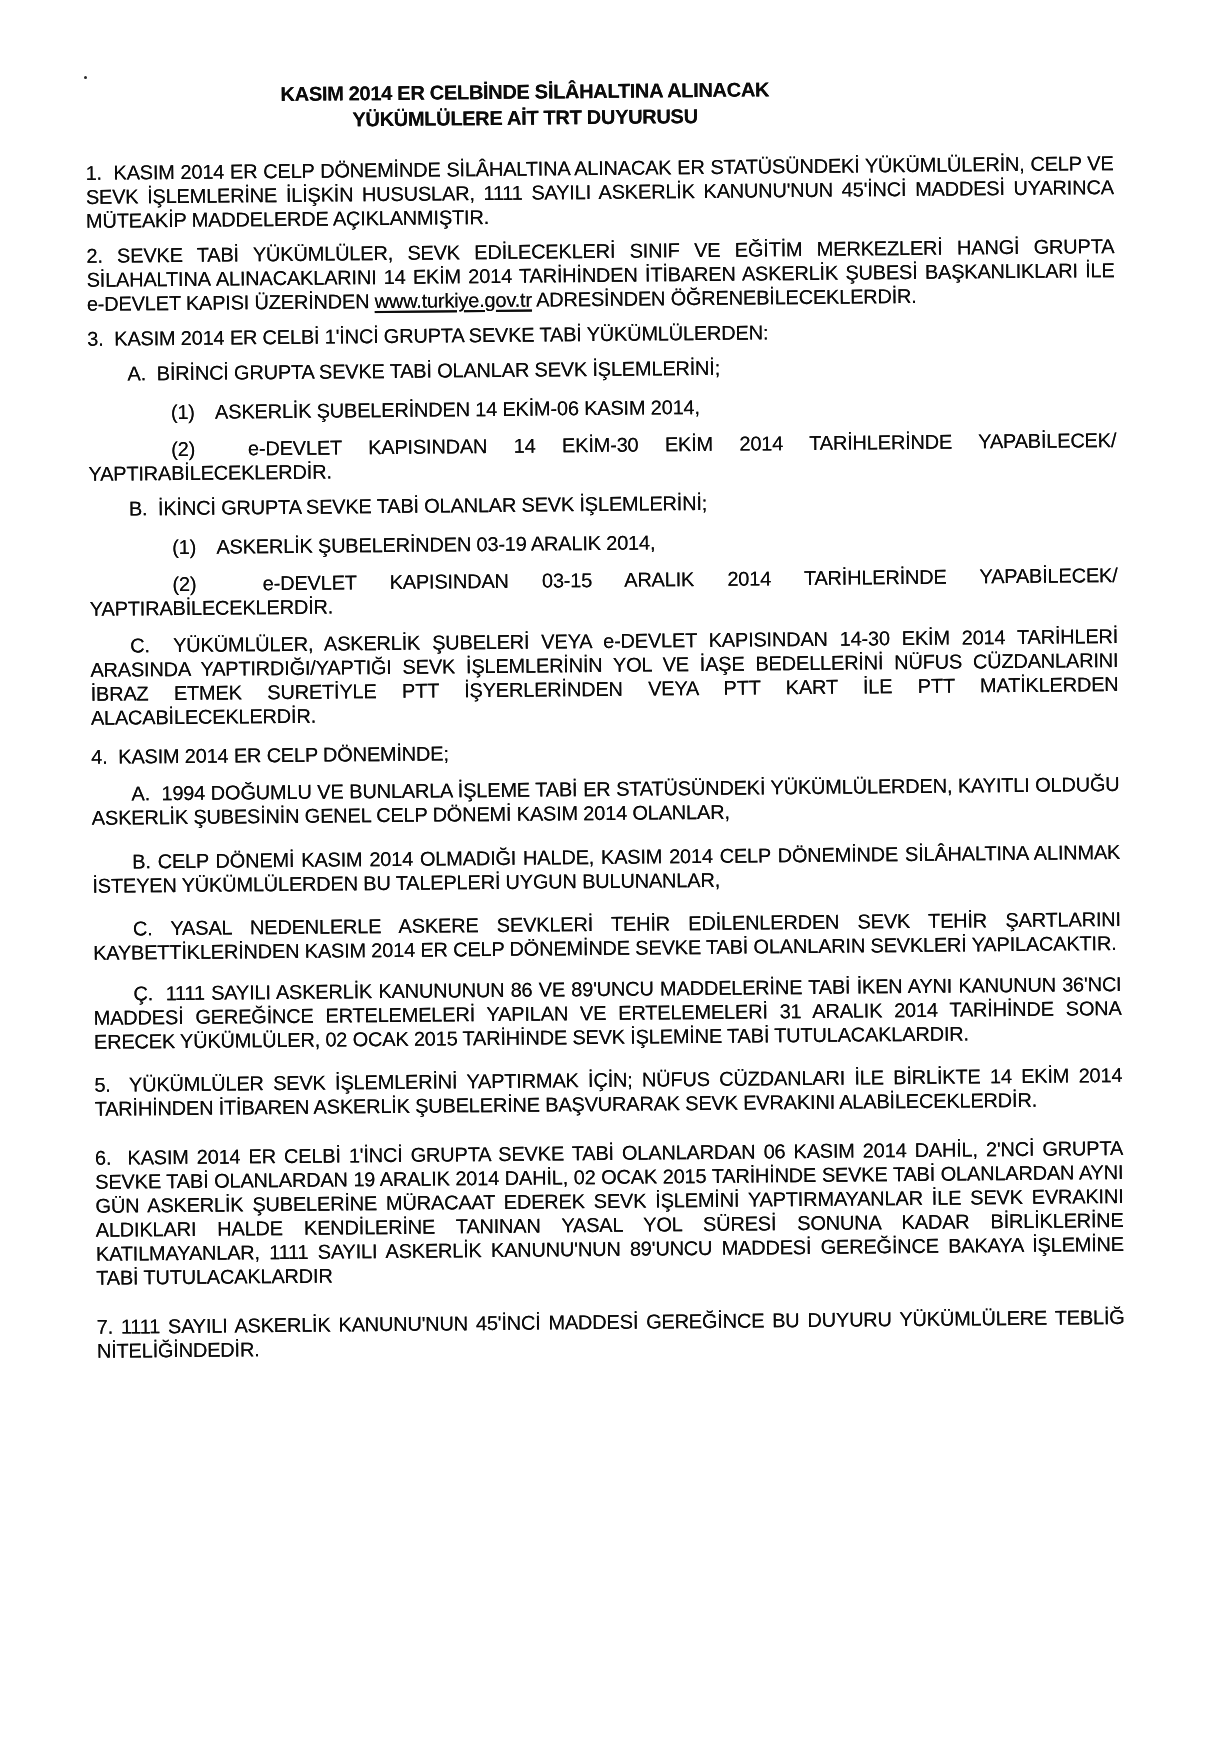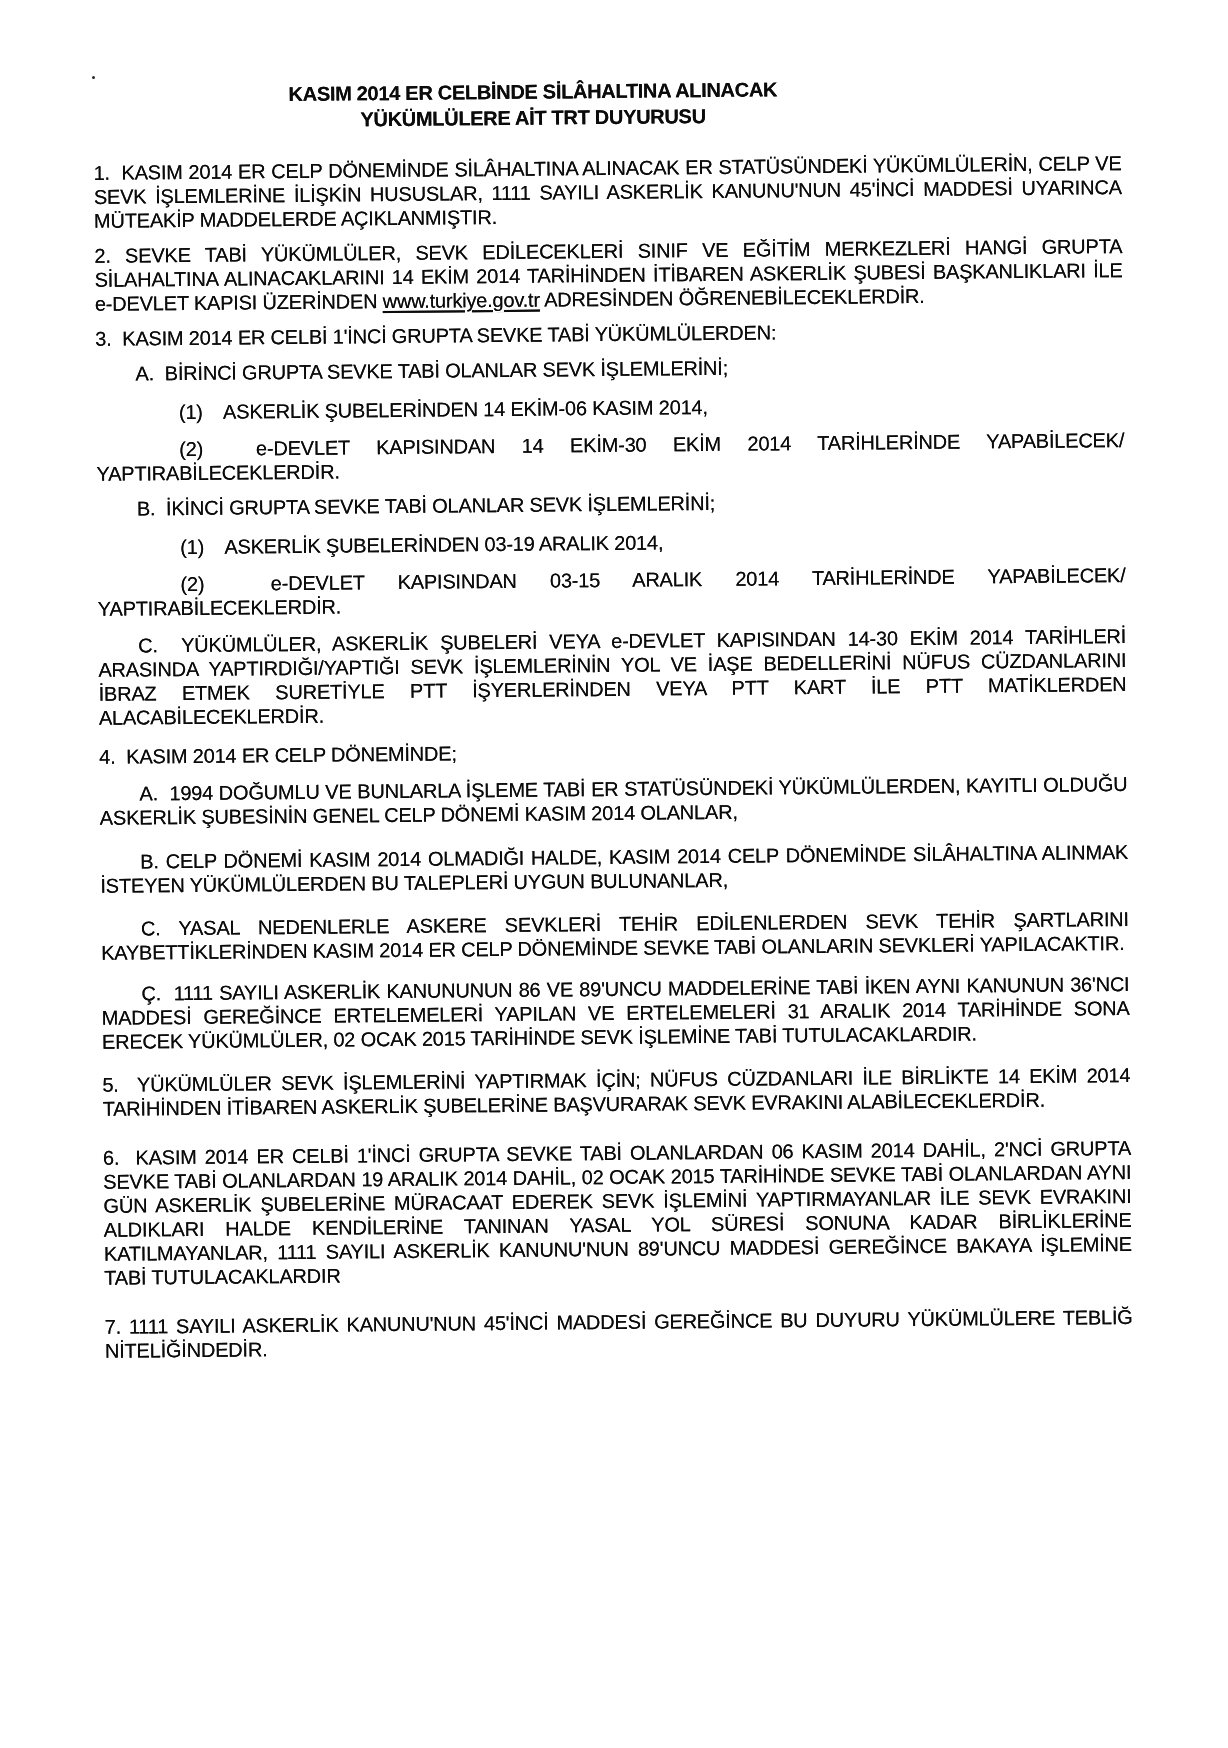--- a/index.html
+++ b/index.html
@@ -10,21 +10,21 @@
   body {
     width: 1228px;
     height: 1748px;
     position: relative;
     overflow: hidden;
     font-family: "Liberation Sans", sans-serif;
     color: #0b0b0b;
   }
   .page {
     position: absolute;
-    left: 8px; top: 0;
+    left: 0; top: 0;
     width: 984px;
     height: 1748px;
     background: #ffffff;
   }
   .speck {
     position: absolute;
     left: 84px; top: 76px;
     width: 3px; height: 3px;
     background: #2a2a2a;
     border-radius: 50%;

